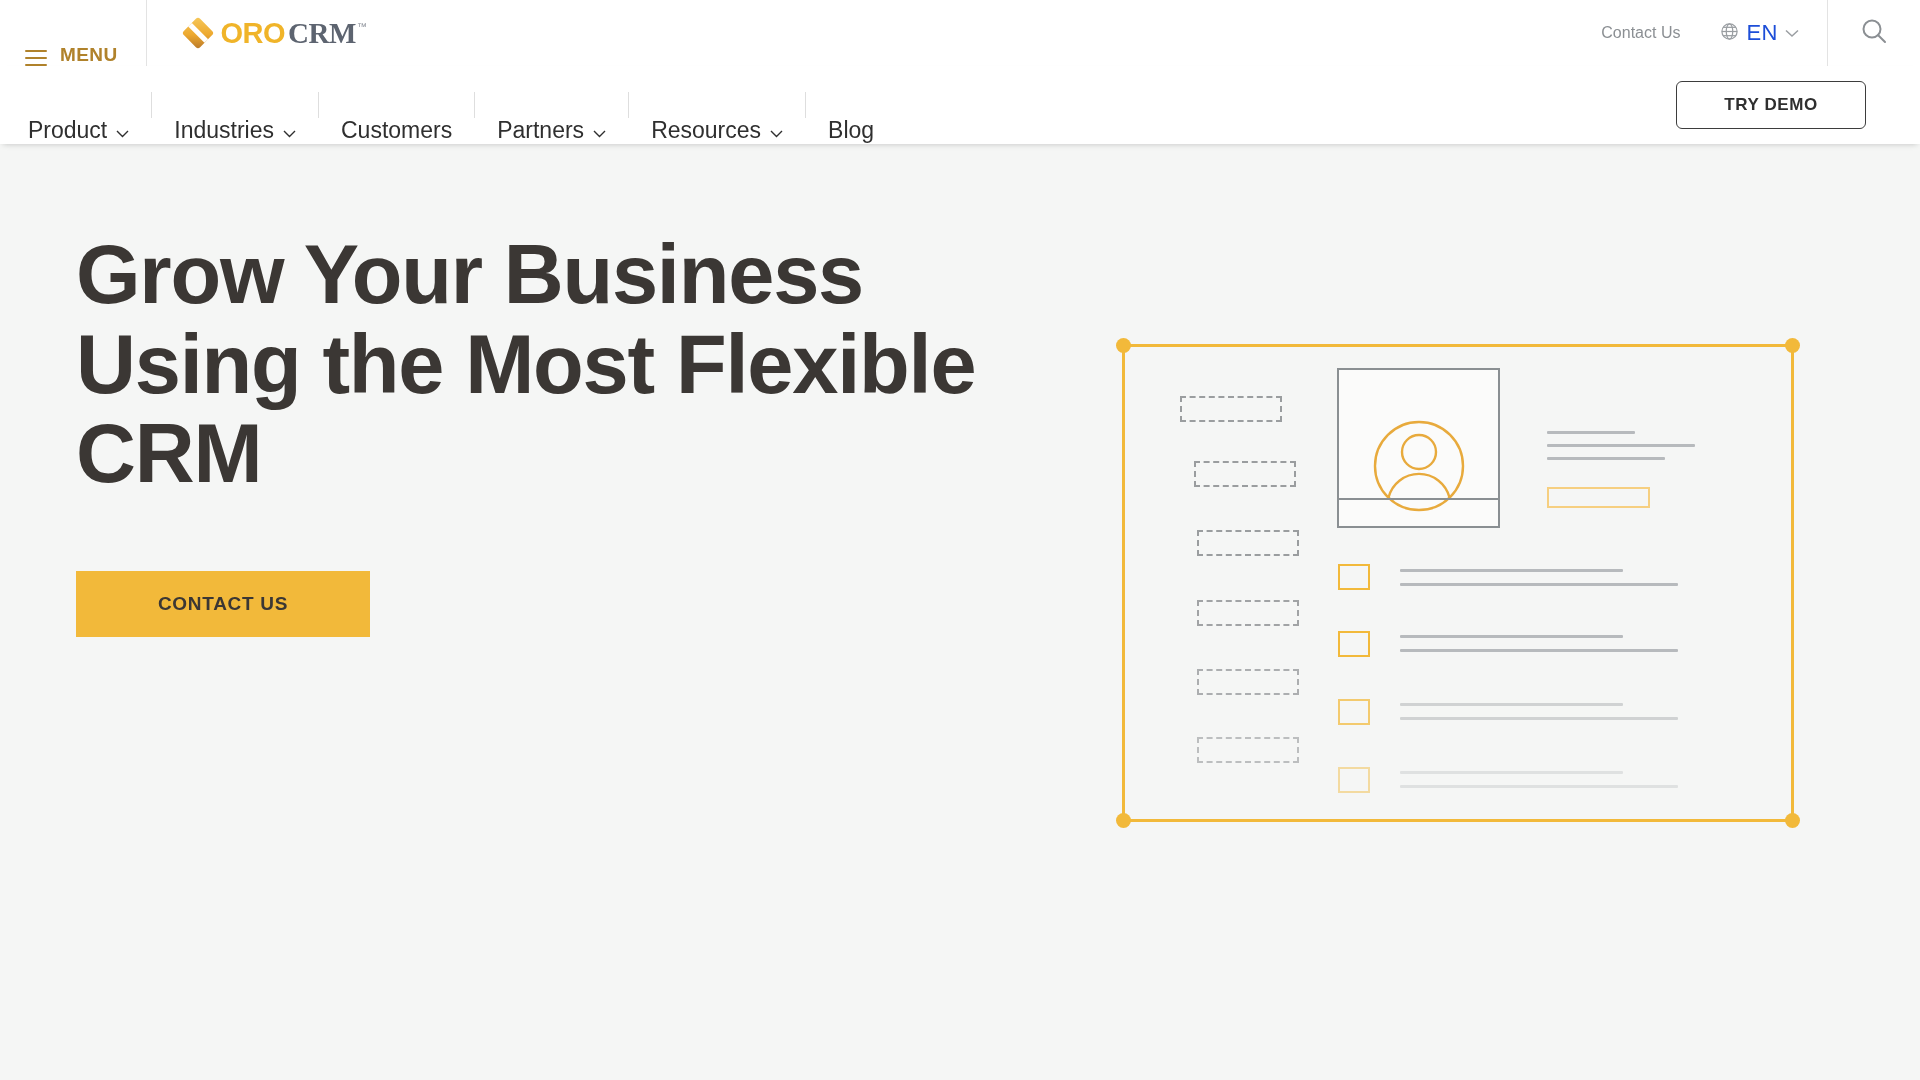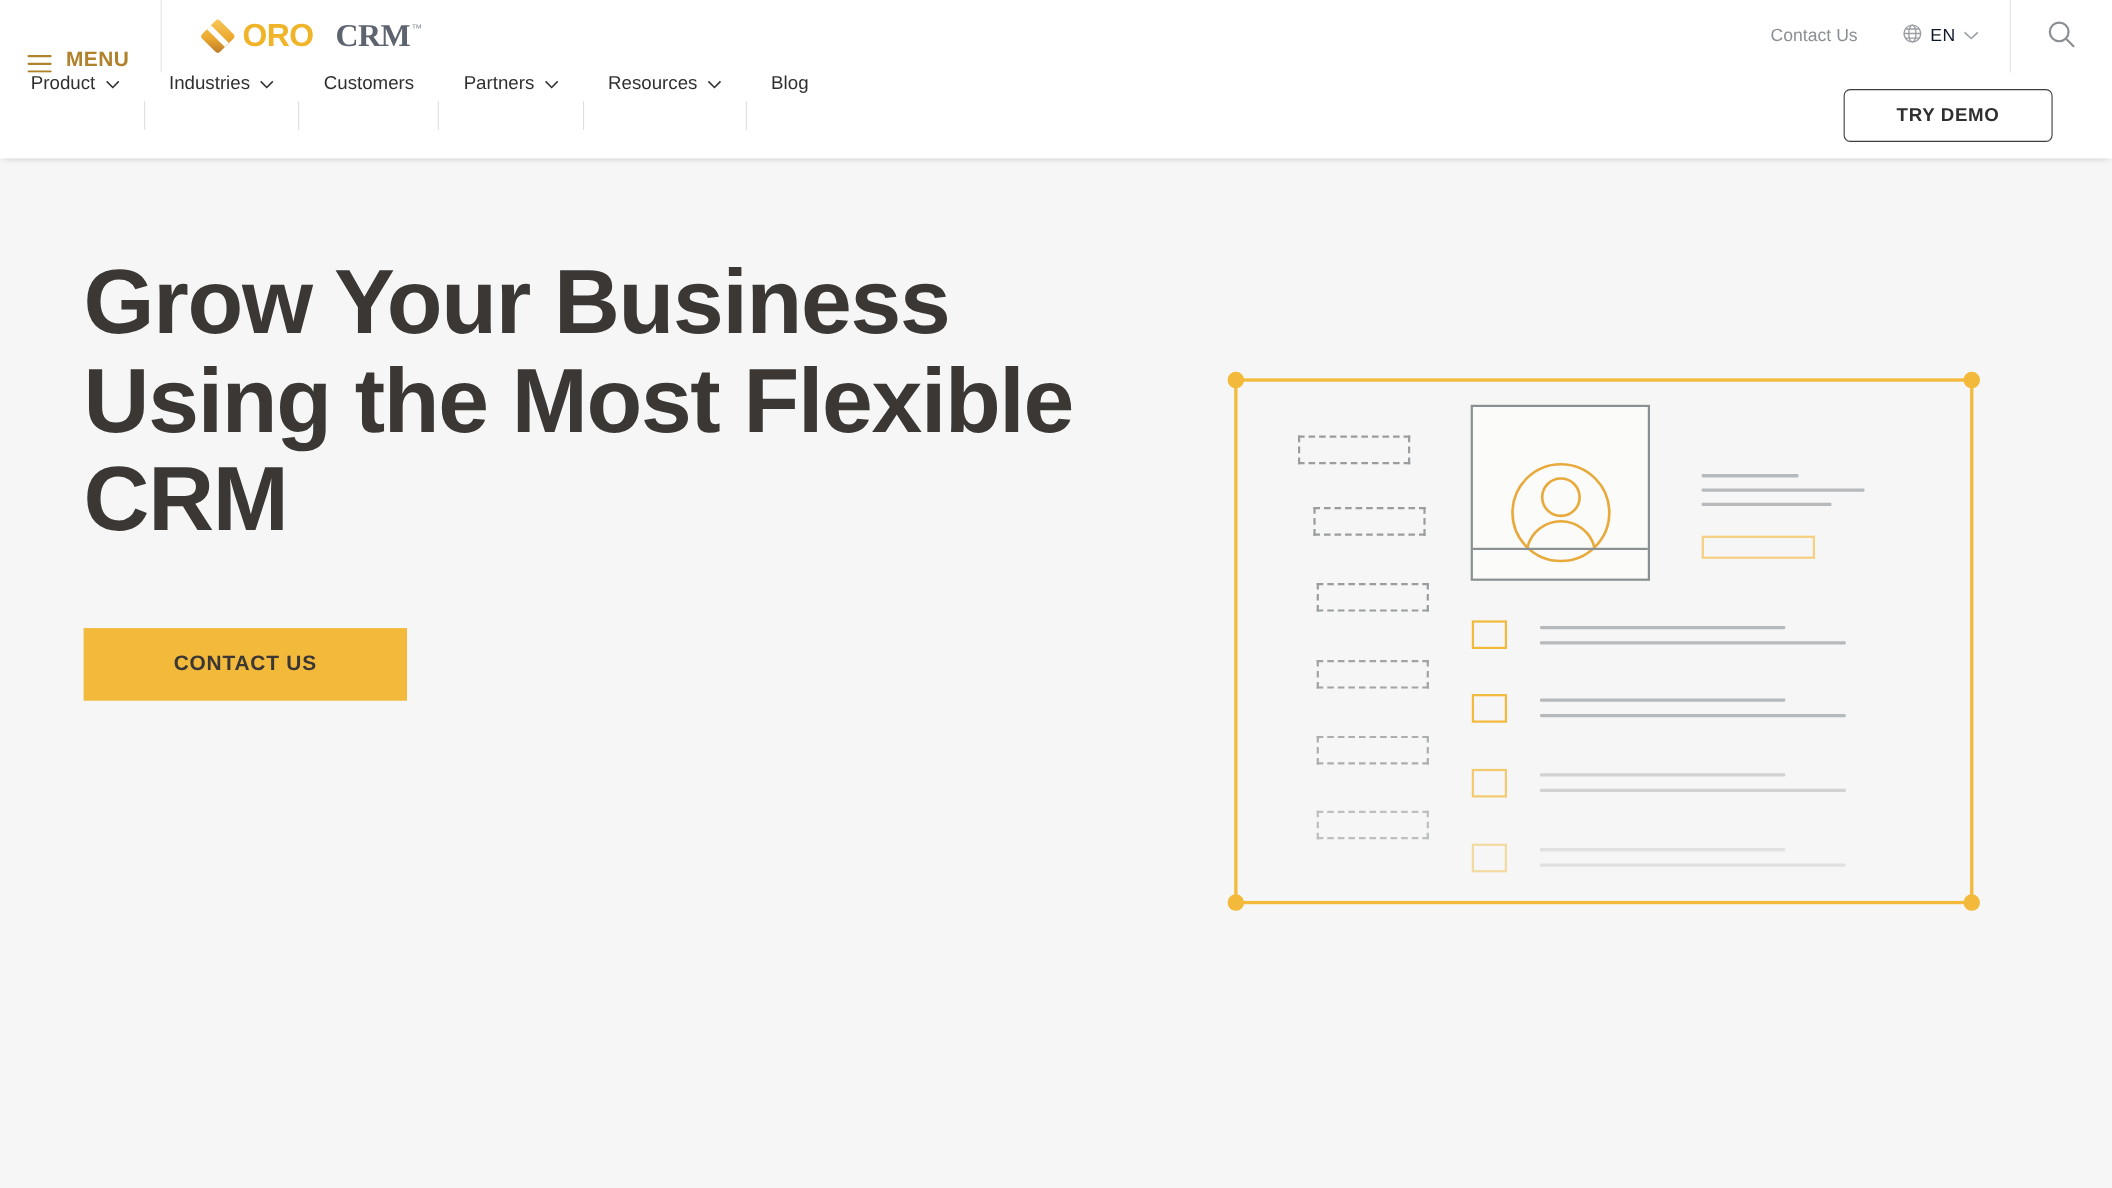--- a/index.html
+++ b/index.html
@@ -36,57 +36,57 @@
     margin-left:34px; cursor:pointer;
   }
   .logo-mark{ width:34px; height:34px; position:relative; margin-right:6px; }
   .logo-text{ display:flex; align-items:flex-start; }
   .logo-oro{
     font-size:29px; font-weight:bold; color:#f0b429;
     letter-spacing:-0.5px; line-height:1;
   }
   .logo-crm{
     font-size:29px; font-weight:bold; color:#5d6470;
-    letter-spacing:-0.5px; line-height:1; margin-left:20px;
+    letter-spacing:-0.5px; line-height:1; margin-left:3px;
     font-family:"Liberation Serif", serif;
   }
   .logo-tm{ font-size:10px; color:#8a8f98; margin-top:2px; margin-left:1px; }
 
   .topbar-right{
     margin-left:auto; display:flex; align-items:center; height:100%;
   }
   .contact-us{
     font-size:16px; color:#8b8f93; cursor:pointer; padding:0 14px;
   }
   .lang{
     display:flex; align-items:center; gap:7px;
     margin-left:26px; cursor:pointer; color:#8b8f93;
   }
-  .lang-code{ font-size:16px; color:#0f172a; letter-spacing:.5px; }
+  .lang-code{ font-size:22px; color:#1d4ed8; letter-spacing:.5px; }
   .chev{ display:inline-block; }
   .topbar-right-divider{
     width:1px; height:66px; background:#e3e3e3; margin-left:28px;
   }
   .search-btn{
     width:92px; height:66px; display:flex; align-items:center; justify-content:center;
     cursor:pointer;
   }
 
   
   .mainnav{
     height:78px; width:100%; background:#ffffff;
     display:flex; align-items:center;
     position:relative;
     box-shadow:0 3px 6px -3px rgba(0,0,0,.22);
     z-index:5;
   }
   .nav-items{ display:flex; align-items:center; padding-left:26px; height:100%; }
   .nav-item{
-    display:flex; align-items:flex-start; gap:9px;
-    font-size:17px; color:#2f2f2f; cursor:pointer;
+    display:flex; align-items:flex-end; gap:9px;
+    font-size:23px; color:#2f2f2f; cursor:pointer;
     padding:0 22px; height:100%;
   }
   .nav-item:first-child{ padding-left:2px; }
   .nav-sep{ width:1px; height:26px; background:#dedede; }
   .try-demo{
     margin-left:auto; margin-right:54px;
     width:190px; height:48px; border:1px solid #3d3d3d; border-radius:6px;
     display:flex; align-items:center; justify-content:center;
     font-size:17px; font-weight:bold; letter-spacing:.6px; color:#2f2f2f;
     background:#fff; cursor:pointer;

